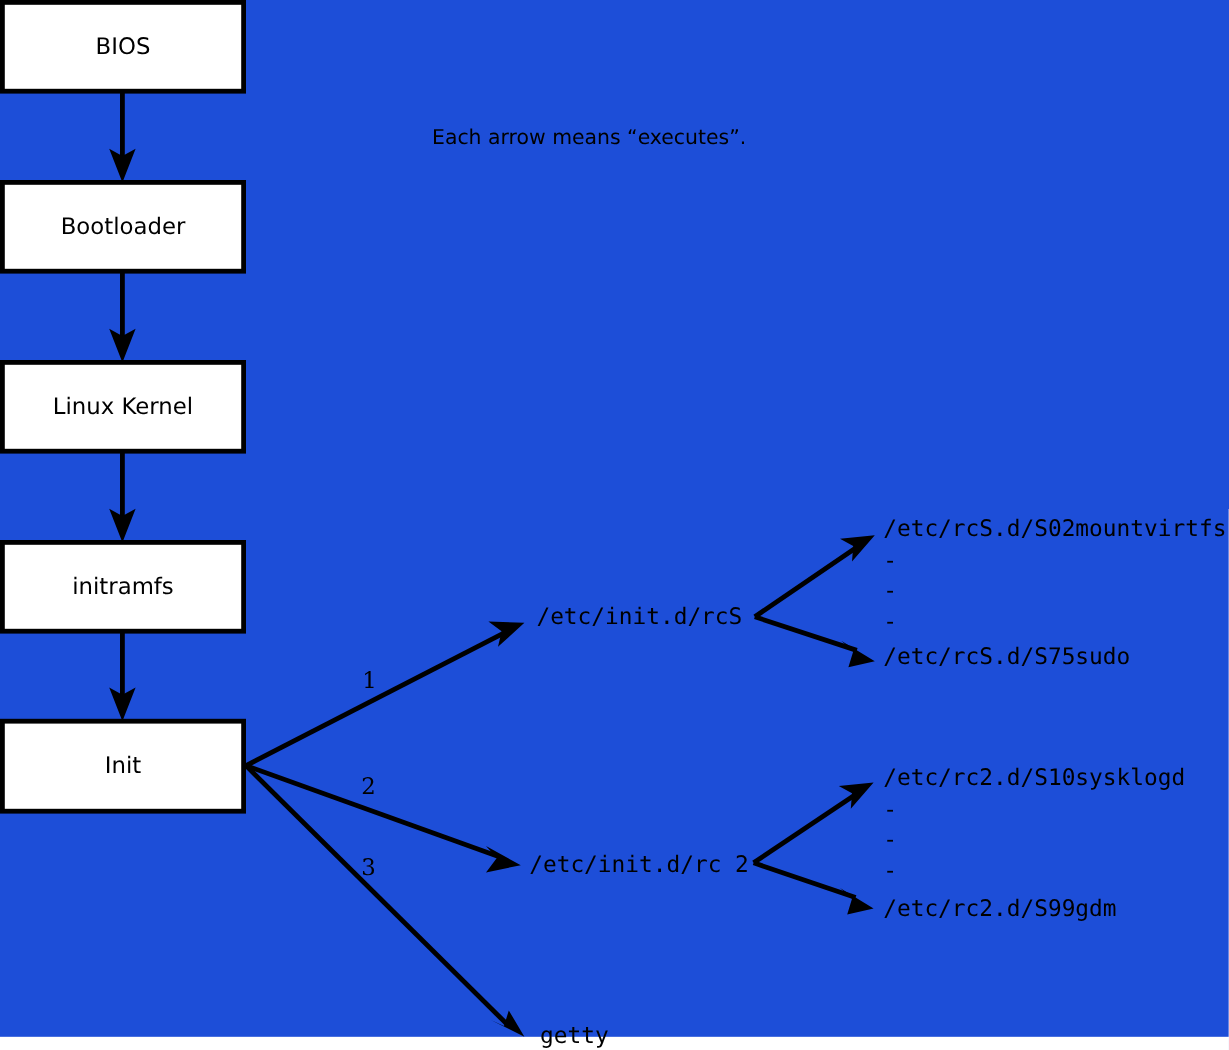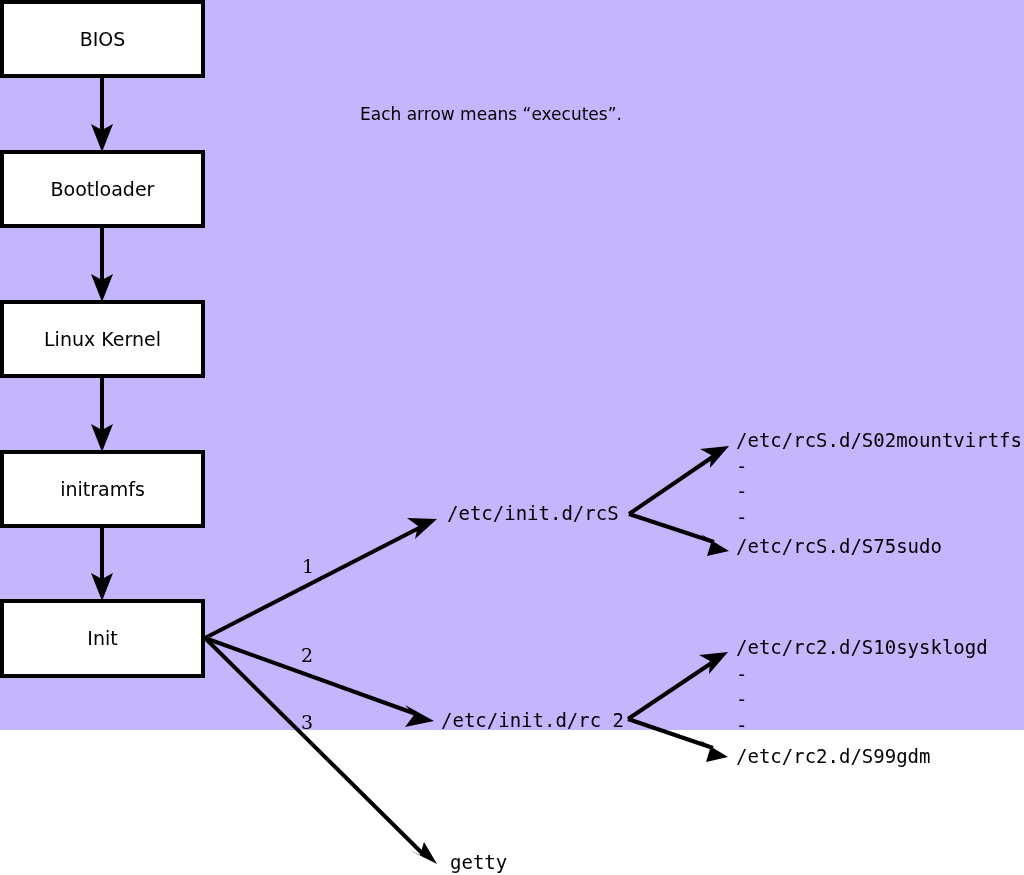--- a/index.html
+++ b/index.html
@@ -9,22 +9,22 @@
   }
   body {
     width: 1024px;
     height: 875px;
     overflow: hidden;
     font-family: "DejaVu Sans", sans-serif;
   }
   #diagram-root {
     position: relative;
     width: 1024px;
-    height: 730px;
-    background: #c4b5fd;
+    height: 864px;
+    background: #1d4ed8;
   }
   svg#boot-diagram {
     display: block;
     width: 1024px;
     height: 875px;
   }
   .box-rect {
     fill: #ffffff;
     stroke: #000000;
     stroke-width: 4;

